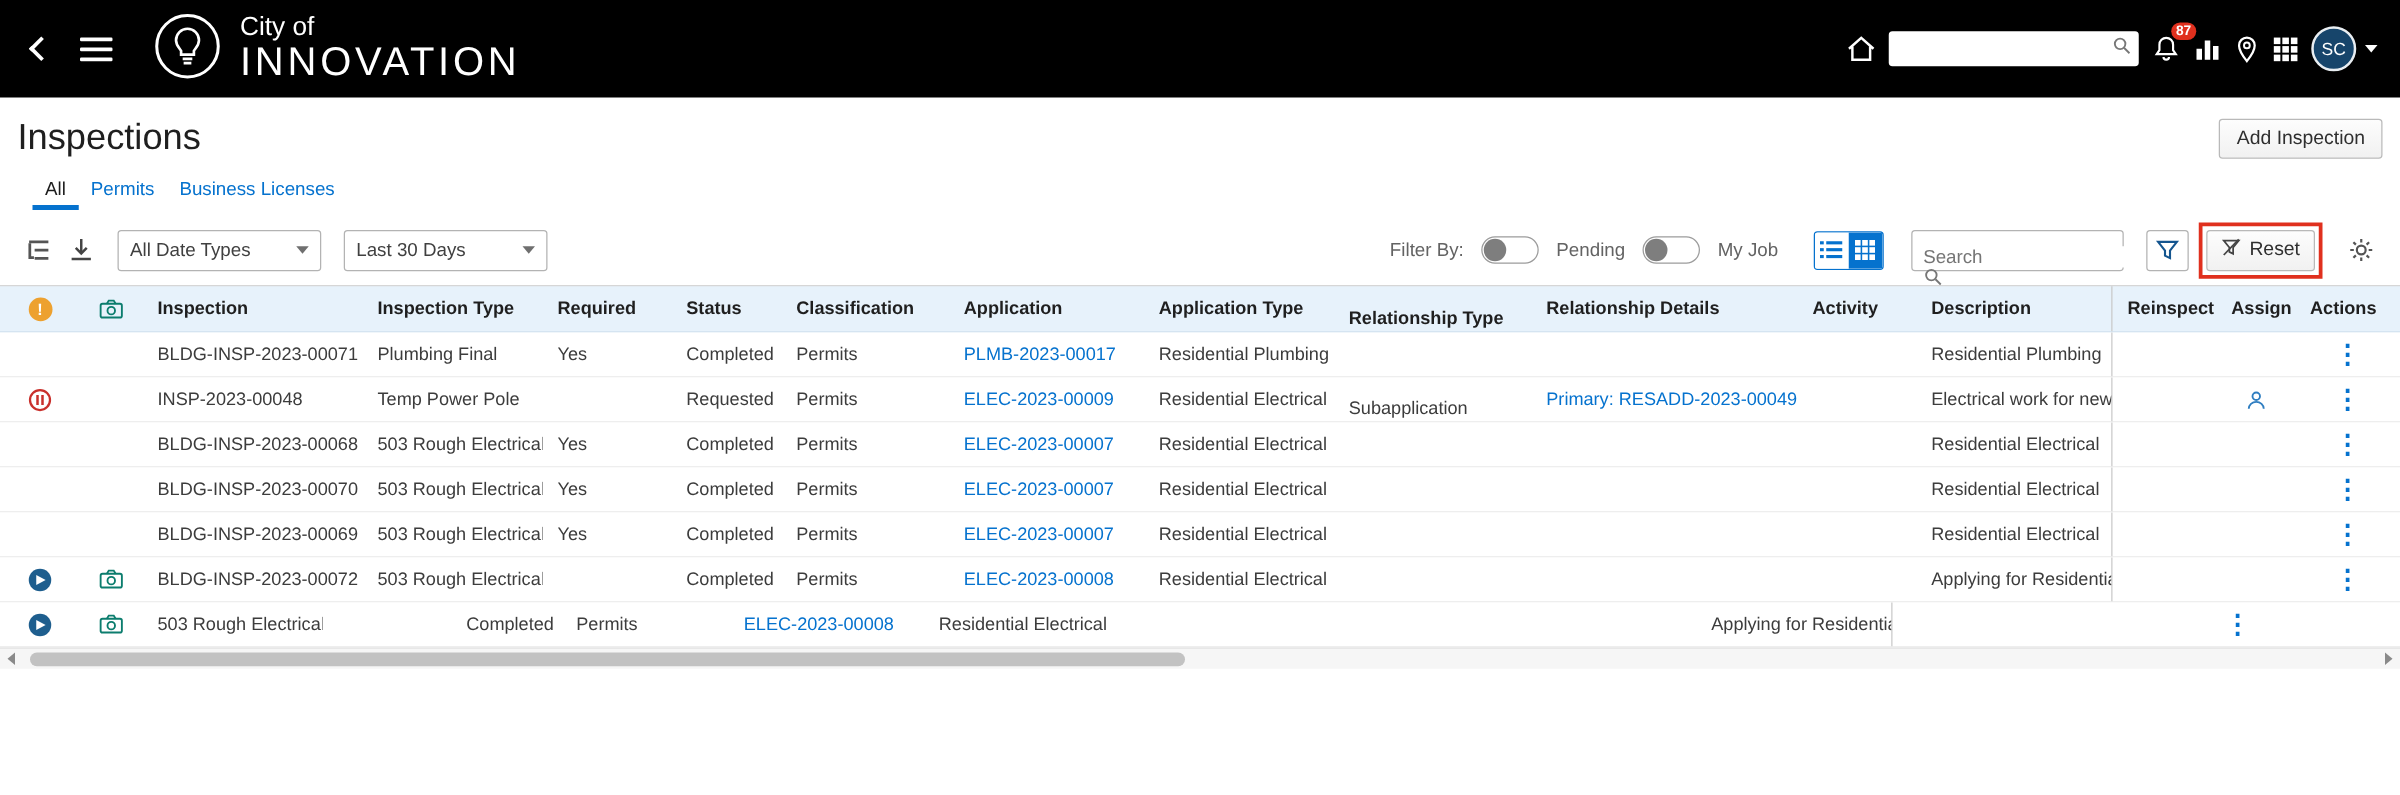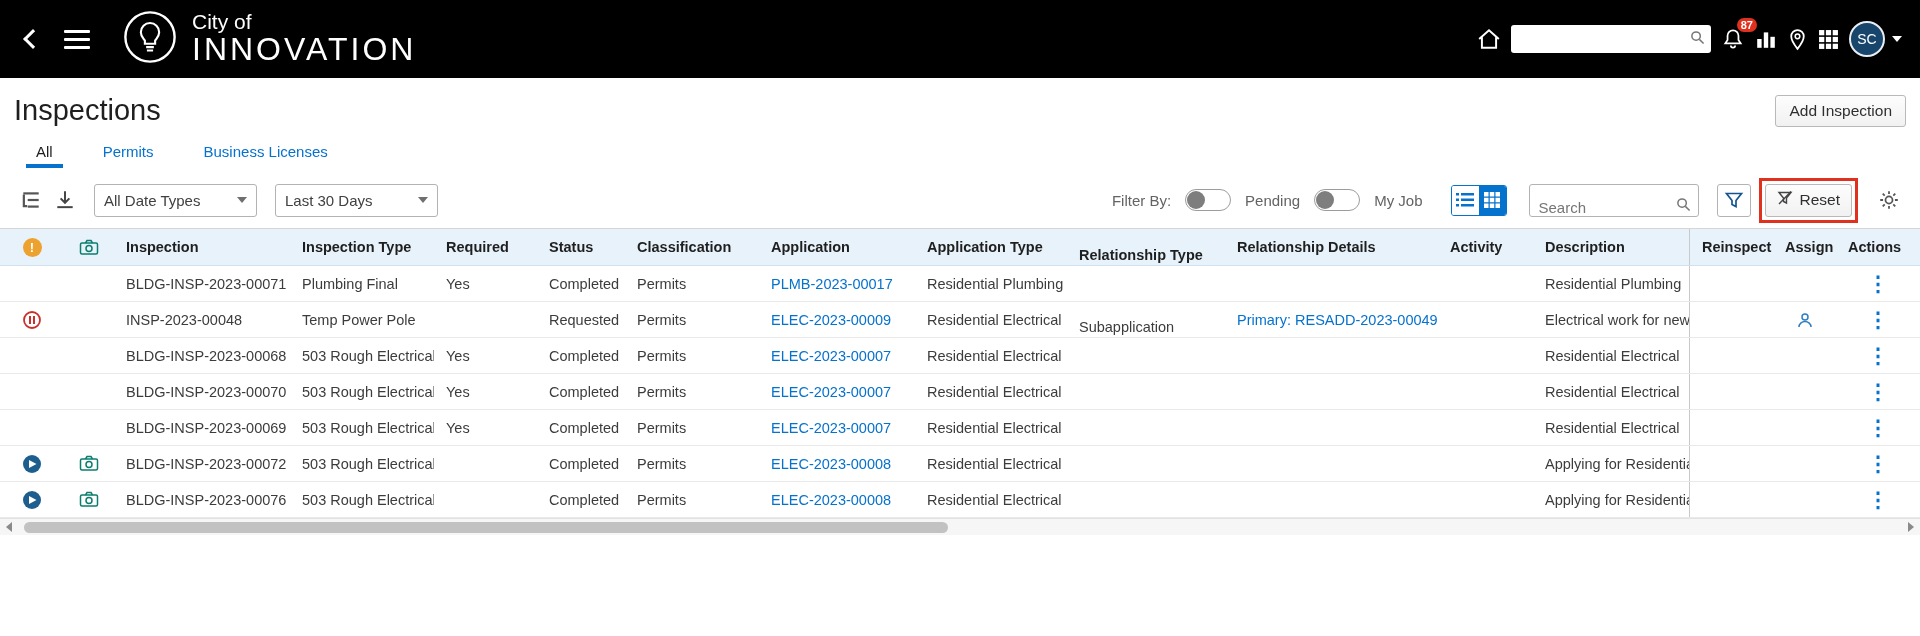--- a/index.html
+++ b/index.html
@@ -30,21 +30,21 @@
     color: #fff; font-size: 14px; display: flex; align-items: center; justify-content: center; }
   .caret-down-w { width: 0; height: 0; border-left: 5px solid transparent; border-right: 5px solid transparent;
     border-top: 6px solid #fff; }
 
   
   .title-row { display: flex; align-items: center; padding: 16px 14px 0 14px; }
   .page-title { font-size: 29px; color: #1f1f1f; font-weight: 400; }
   .btn { background: linear-gradient(#fdfdfd, #f1f1f1); border: 1px solid #b9b9b9; border-radius: 3px;
     font-size: 15.5px; color: #2f2f2f; padding: 6px 13px; cursor: pointer; font-family: "Liberation Sans", sans-serif; }
   .add-btn { margin-left: auto; }
-  .tabs { display: flex; gap: 30px; margin: 14px 0 0 26px; }
+  .tabs { display: flex; margin: 14px 0 0 26px; }
   .tab { font-size: 15px; color: #0572ce; padding: 2px 10px 8px 10px; cursor: pointer; position: relative; }
   .tab.active { color: #1c1c1c; }
   .tab.active::after { content: ""; position: absolute; left: 0; right: 0; bottom: 0; height: 4px; background: #0572ce; }
 
   
   .toolbar { display: flex; align-items: center; margin-top: 12px; padding: 0 14px; height: 40px; }
   .icon-btn { width: 34px; height: 34px; display: flex; align-items: center; justify-content: center;
     cursor: pointer; background: none; border: none; }
   .dropdown { width: 163px; height: 33px; border: 1px solid #b3b3b3; border-radius: 3px; background: #fff;
     display: flex; align-items: center; padding: 0 9px; margin-left: 18px; cursor: pointer; }
@@ -56,21 +56,21 @@
   .lbl-filter { margin-left: auto; }
   .switch { width: 46px; height: 22px; border: 1px solid #9c9c9c; border-radius: 12px; background: #fff;
     position: relative; margin: 0 14px; cursor: pointer; flex: none; }
   .switch .knob { position: absolute; left: 1px; top: 1px; width: 18px; height: 18px; border-radius: 50%;
     background: #7e7e7e; }
   .view-toggle { display: flex; margin-left: 28px; border: 1px solid #0572ce; border-radius: 3px; overflow: hidden; }
   .view-btn { width: 27px; height: 29px; display: flex; align-items: center; justify-content: center;
     background: #fff; cursor: pointer; }
   .view-btn.active { background: #0572ce; }
   .search-box { width: 170px; height: 33px; border: 1px solid #b3b3b3; border-radius: 3px; background: #fff;
-    display: flex; align-items: flex-end; padding: 0 7px 0 9px; margin-left: 22px; }
+    display: flex; align-items: flex-start; padding: 12px 7px 0 9px; margin-left: 22px; flex-direction: column; }
   .search-box input { border: none; outline: none; flex: 1; font-size: 15px; min-width: 0; color: #404040;
     font-family: "Liberation Sans", sans-serif; }
   .funnel-btn { width: 34px; height: 33px; border: 1px solid #b3b3b3; border-radius: 3px; background: #fff;
     display: flex; align-items: center; justify-content: center; margin-left: 18px; cursor: pointer; }
   .reset-wrap { position: relative; margin-left: 14px; }
   .reset-btn { height: 33px; display: flex; align-items: center; gap: 7px; padding: 0 11px; }
   .annotation { position: absolute; left: -6px; right: -6px; top: -6px; bottom: -6px;
     border: 3px solid #e0301e; pointer-events: none; }
   .gear-btn { margin-left: 20px; }
 
@@ -564,21 +564,20 @@
       <span class="svg-camera" style="display: inline-flex;">
         <svg width="20" height="17" viewBox="0 0 20 17">
               <g stroke="#0c7d6e" stroke-width="1.5" fill="none">
                 <rect x="1.5" y="4" width="17" height="11" rx="1.5"></rect>
                 <circle cx="10" cy="9.5" r="3"></circle>
                 <path d="M6.5 4 L8 1.5 H12 L13.5 4"></path>
               </g>
             </svg>
       </span>
     </div>
-    <div class="td c2">BLDG-INSP-2023-00076</div>
     <div class="td c3">503 Rough Electrical</div>
     <div class="td c4"></div>
     <div class="td c5">Completed</div>
     <div class="td c6">Permits</div>
     <div class="td c7">
           <a class="link">ELEC-2023-00008</a>
         </div>
     <div class="td c8">Residential Electrical</div>
     <div class="td c9"></div>
     <div class="td c10">

